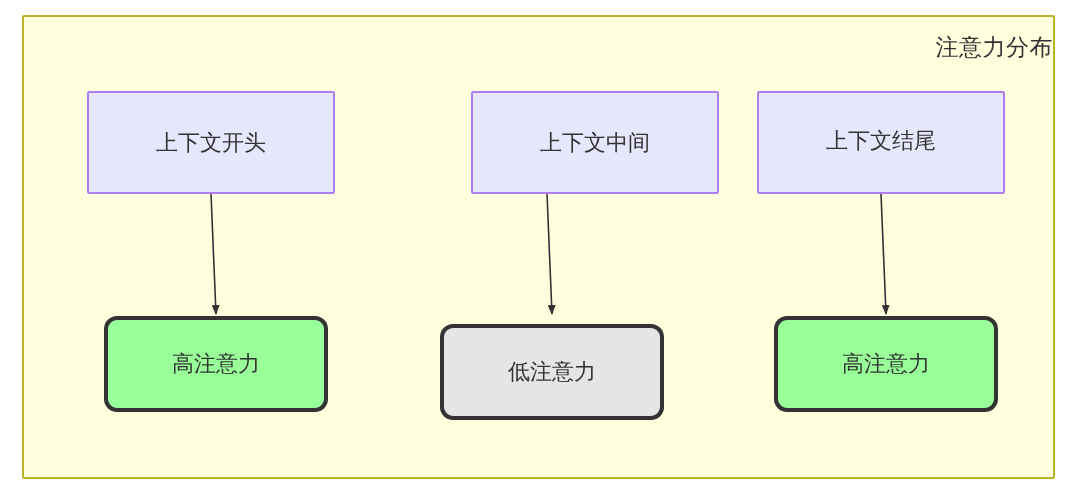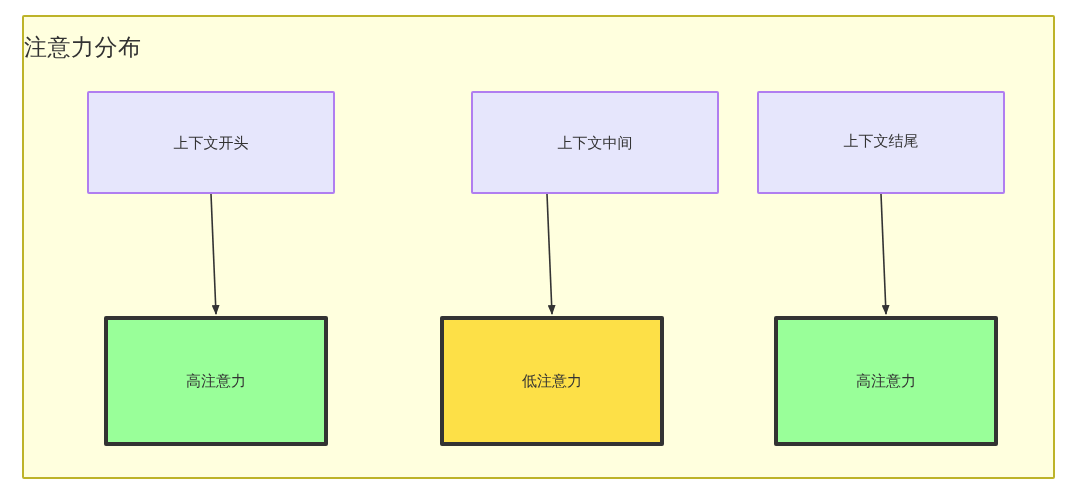--- a/index.html
+++ b/index.html
@@ -31,61 +31,61 @@
     background: #ffffde;
     border: 2px solid #bdb329;
     border-radius: 2px;
   }
 
   .subgraph-title {
     position: absolute;
     left: 0;
     top: 16px;
     width: 100%;
-    text-align: left;
+    text-align: right;
     font-size: 23px;
     line-height: 28px;
     color: #333333;
     letter-spacing: 0.5px;
     white-space: nowrap;
   }
 
   
   .node {
     position: absolute;
     box-sizing: border-box;
     display: flex;
     align-items: center;
     justify-content: center;
     text-align: center;
     color: #333333;
-    font-size: 15px;
+    font-size: 22px;
     line-height: 26px;
     white-space: nowrap;
   }
 
   .node-context {
     background: #e6e6fc;
     border: 2px solid #b07ef0;
     border-radius: 2px;
     width: 248px;
     height: 103px;
     top: 91px;
   }
 
   .node-attention {
     border: 4px solid #333333;
-    border-radius: 2px;
+    border-radius: 13px;
     width: 224px;
-    height: 130px;
+    height: 96px;
     top: 316px;
   }
 
   .node-attention.high { background: #99ff99; }
-  .node-attention.low  { background: #fde047; }
+  .node-attention.low  { background: #e5e5e5; margin-top: 8px; }
 
   
   .col-0 .node-context  { left: 87px; }
   .col-1 .node-context  { left: 423px; margin-left: 48px; }
   .col-2 .node-context  { left: 757px; font-family: Liberation Mono, monospace; }
 
   .col-0 .node-attention { left: 104px; }
   .col-1 .node-attention { left: 440px; }
   .col-2 .node-attention { left: 774px; }
 

